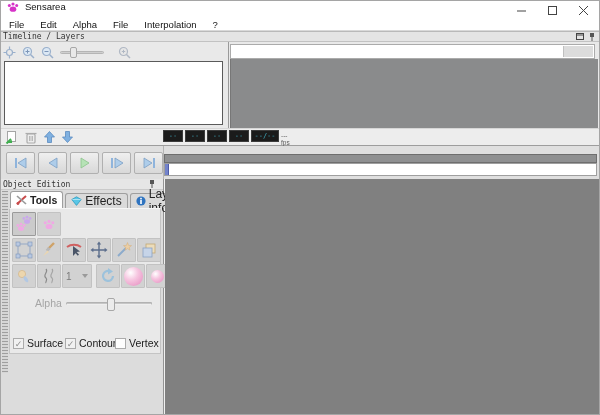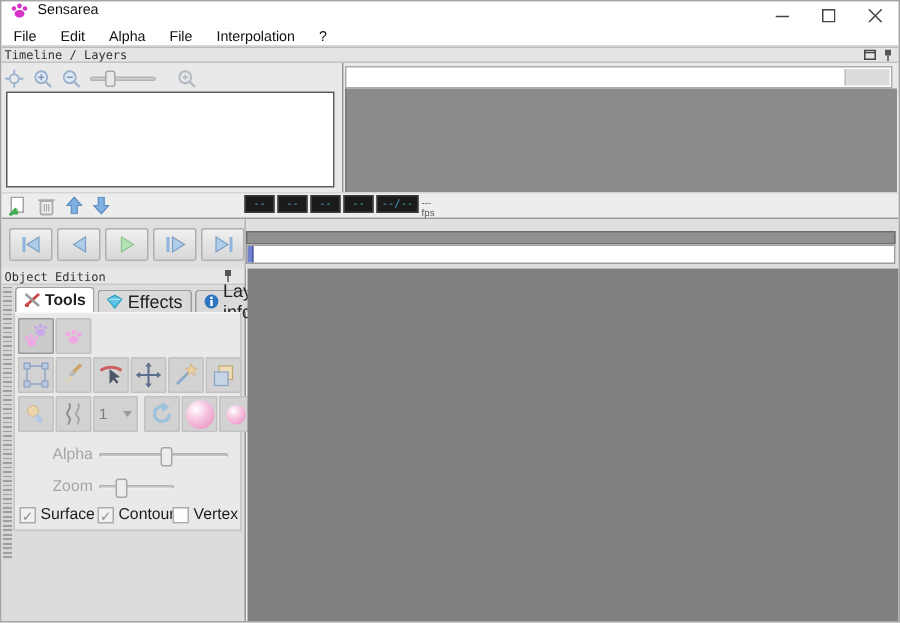--- a/index.html
+++ b/index.html
@@ -417,26 +417,20 @@
           <div class="ball small"></div>
         </div>
 
         <div class="slider-row" style="top:87px;">
           <span class="slider-label">Alpha</span>
           <span class="slider-track" style="left:44px; width:86px;">
             <span class="slider-thumb" style="left: 52%;"></span>
           </span>
         </div>
 
-        <div class="slider-row" style="top:108px;">
-          <span class="slider-label">Zoom</span>
-          <span class="slider-track" style="left:44px; width:50px;">
-            <span class="slider-thumb" style="left: 30%;"></span>
-          </span>
-        </div>
 
         <div class="check-row">
           <span class="checkbox" style="left:3px;">
             <span class="cb-box" style="background:#f1f1f1;">✓</span>
             <span class="cb-label">Surface</span>
           </span>
           <span class="checkbox" style="left:55px;">
             <span class="cb-box" style="background:#f1f1f1;">✓</span>
             <span class="cb-label">Contour</span>
           </span>

